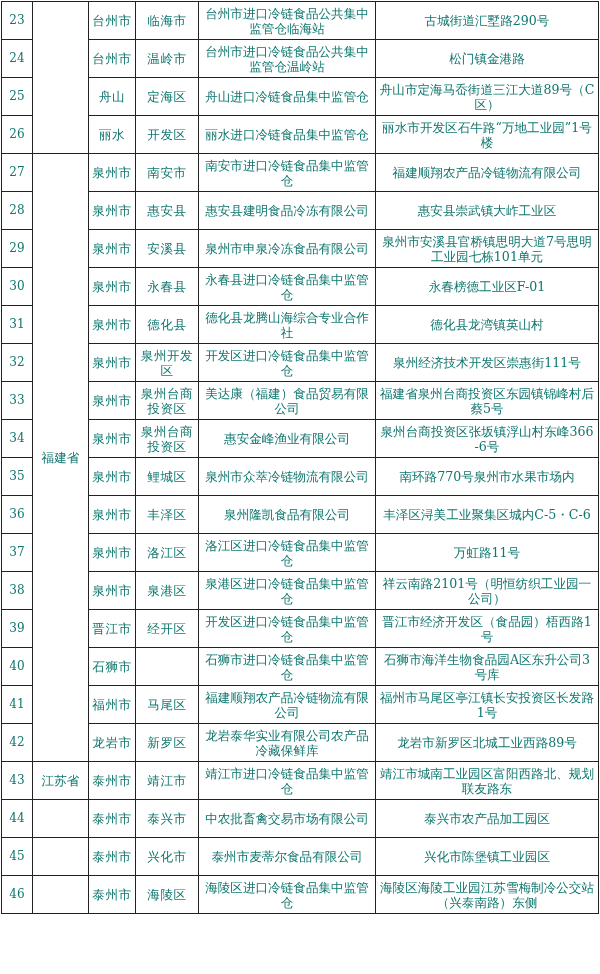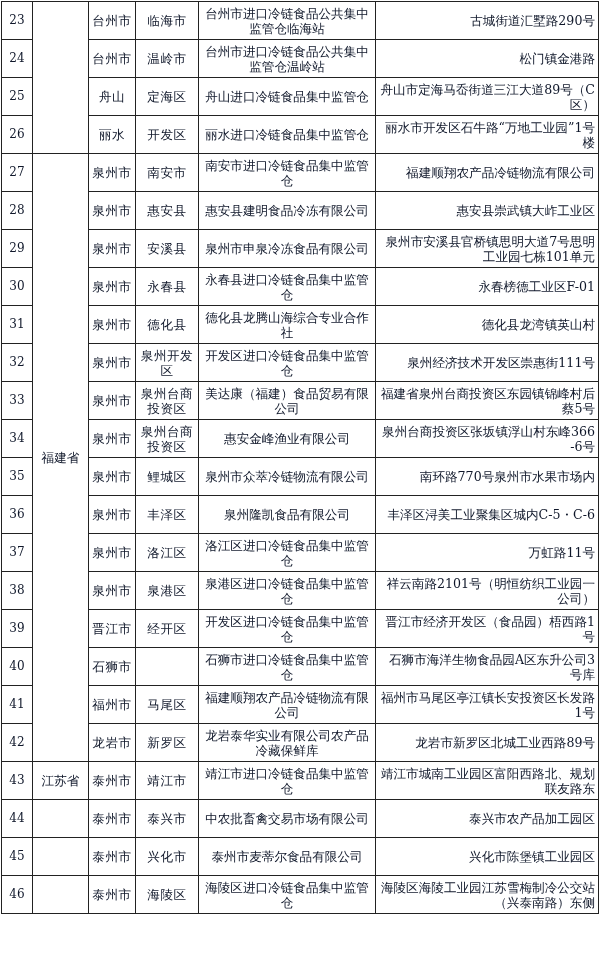--- a/index.html
+++ b/index.html
@@ -3,37 +3,37 @@
 <meta charset="utf-8">
 <style>
   html, body { margin: 0; padding: 0; background: #ffffff; }
   body { width: 600px; height: 974px; overflow: hidden; position: relative; }
   table {
     position: absolute; left: 1px; top: 1px;
     border-collapse: collapse;
     table-layout: fixed;
     width: 597px;
     font-family: "DejaVu Serif", "Liberation Serif", serif;
-    color: #0f172a;
+    color: #0f766e;
   }
   td {
     border: 1.5px solid #222;
     height: 37px;
     padding: 0 3px;
     font-size: 12.6px;
     line-height: 15px;
     vertical-align: middle;
     overflow: hidden;
     word-break: break-all;
   }
   td.no { text-align: center; font-size: 12px; }
   td.prov { text-align: center; vertical-align: middle; }
   td.city, td.dist { text-align: center; letter-spacing: 0.5px; }
   td.name { text-align: center; }
-  td.addr { text-align: right; }
+  td.addr { text-align: center; }
 </style>
 </head>
 <body>
 
 <table>
   <colgroup>
     <col style="width:31px">
     <col style="width:56px">
     <col style="width:47px">
     <col style="width:63px">

